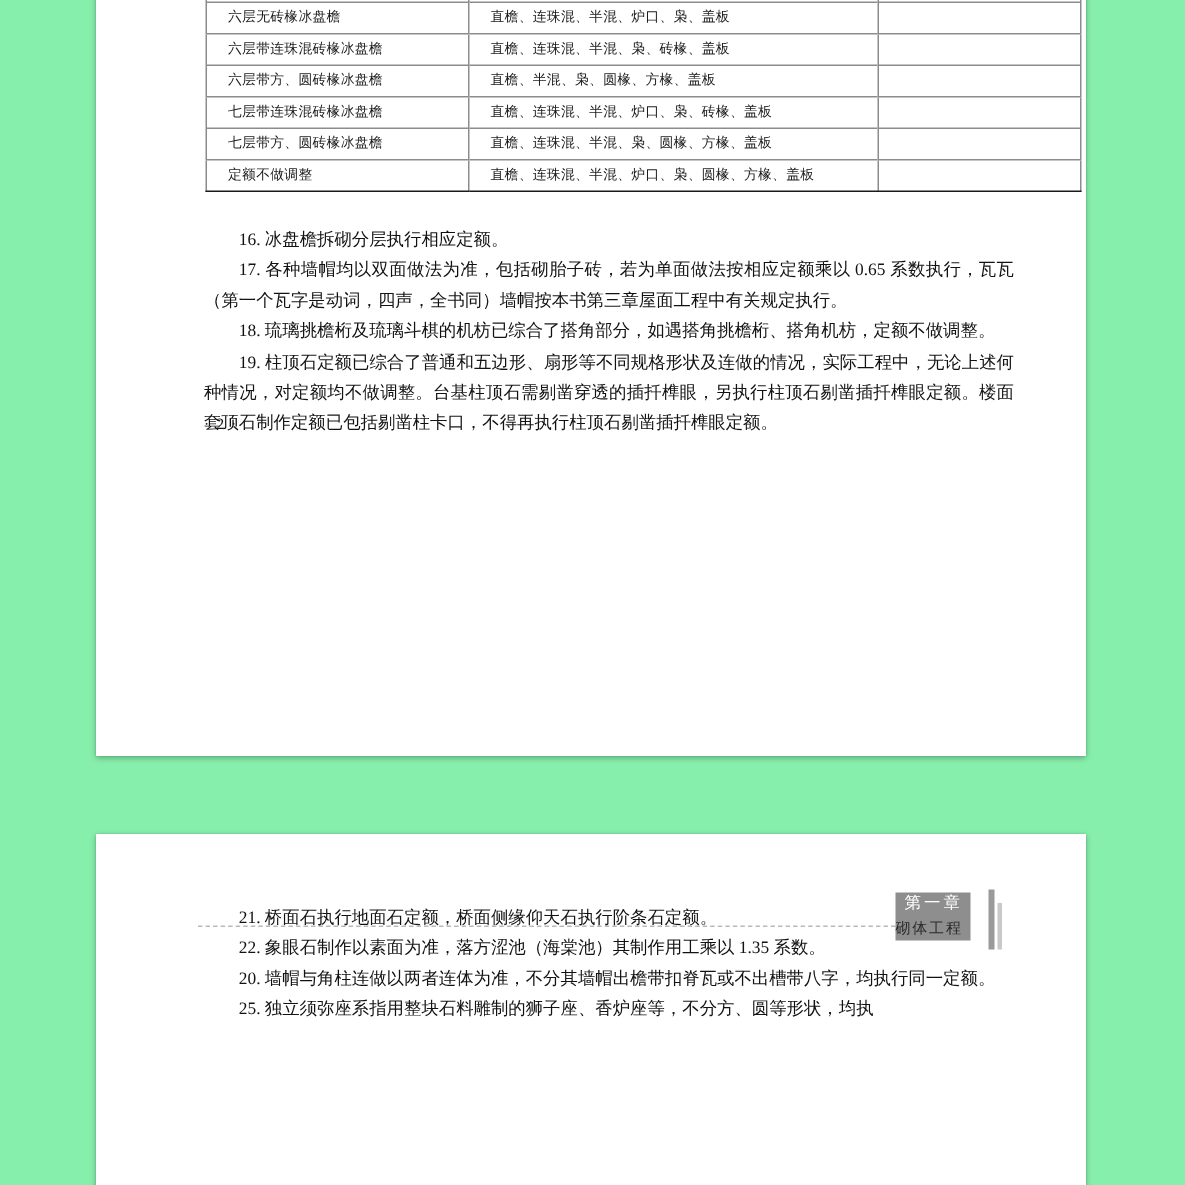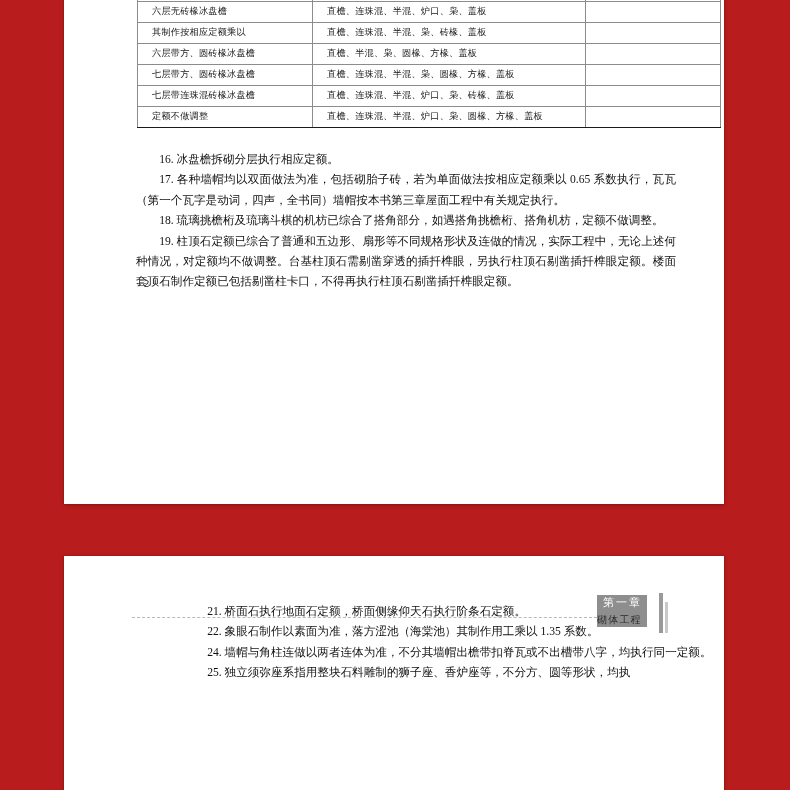--- a/index.html
+++ b/index.html
@@ -11,21 +11,21 @@
     height: 790px;
     background: #ffffff;
     font-family: "Liberation Serif", "DejaVu Serif", serif;
     overflow: hidden;
   }
 
   .viewer {
     position: relative;
     width: 790px;
     height: 790px;
-    background: #b91c1c;
+    background: #86efac;
   }
 
   
   .page {
     position: absolute;
     left: 64px;
     width: 660px;
     background: #ffffff;
     box-shadow: 0 1px 4px rgba(0,0,0,0.28), 0 0 1px rgba(0,0,0,0.18);
   }
@@ -79,21 +79,21 @@
     left: 72px;
     width: 540px;
     font-size: 11.6px;
     line-height: 20.4px;
     color: #121212;
     text-align: justify;
     text-justify: inter-ideograph;
     font-family: "Liberation Serif", "DejaVu Serif", serif;
   }
   .p1-text { top: 320px; }
-  .p2-text { top: 46px; margin-left: 48px; }
+  .p2-text { top: 46px; }
 
   .para {
     margin: 0;
     text-indent: 2em;
     text-align: justify;
   }
 
   .folio {
     position: absolute;
     left: 72px;
@@ -180,37 +180,37 @@
             <td class="col-a">五层带砖椽冰盘檐</td>
             <td class="col-b">直檐、半混、枭、砖椽、盖板</td>
             <td class="col-c"></td>
           </tr>
           <tr>
             <td class="col-a">六层无砖椽冰盘檐</td>
             <td class="col-b">直檐、连珠混、半混、炉口、枭、盖板</td>
             <td class="col-c"></td>
           </tr>
           <tr>
-            <td class="col-a">其制作按相应定额乘以</td>
+            <td class="col-a">六层带连珠混砖椽冰盘檐</td>
             <td class="col-b">直檐、连珠混、半混、枭、砖椽、盖板</td>
             <td class="col-c"></td>
           </tr>
           <tr>
             <td class="col-a">六层带方、圆砖椽冰盘檐</td>
             <td class="col-b">直檐、半混、枭、圆椽、方椽、盖板</td>
             <td class="col-c"></td>
           </tr>
           <tr>
+            <td class="col-a">七层带连珠混砖椽冰盘檐</td>
+            <td class="col-b">直檐、连珠混、半混、炉口、枭、砖椽、盖板</td>
+            <td class="col-c"></td>
+          </tr>
+          <tr>
             <td class="col-a">七层带方、圆砖椽冰盘檐</td>
             <td class="col-b">直檐、连珠混、半混、枭、圆椽、方椽、盖板</td>
-            <td class="col-c"></td>
-          </tr>
-          <tr>
-            <td class="col-a">七层带连珠混砖椽冰盘檐</td>
-            <td class="col-b">直檐、连珠混、半混、炉口、枭、砖椽、盖板</td>
             <td class="col-c"></td>
           </tr>
           <tr class="last-row">
             <td class="col-a">定额不做调整</td>
             <td class="col-b">直檐、连珠混、半混、炉口、枭、圆椽、方椽、盖板</td>
             <td class="col-c"></td>
           </tr>
         </tbody>
       </table>
 
@@ -235,20 +235,20 @@
           <div class="chapter-no">第一章</div>
           <div class="chapter-name">砌体工程</div>
           <div class="chapter-bar-tall"></div>
           <div class="chapter-bar-short"></div>
         </div>
       </div>
 
       <div class="body-text p2-text">
         <p class="para">21. 桥面石执行地面石定额，桥面侧缘仰天石执行阶条石定额。</p>
         <p class="para">22. 象眼石制作以素面为准，落方涩池（海棠池）其制作用工乘以 1.35 系数。</p>
-        <p class="para">24. 墙帽与角柱连做以两者连体为准，不分其墙帽出檐带扣脊瓦或不出槽带八字，均执行同一定额。</p>
+        <p class="para">20. 墙帽与角柱连做以两者连体为准，不分其墙帽出檐带扣脊瓦或不出槽带八字，均执行同一定额。</p>
         <p class="para">25. 独立须弥座系指用整块石料雕制的狮子座、香炉座等，不分方、圆等形状，均执</p>
       </div>
 
     </div>
   </div>
 
 </div>
 
 </body></html>

